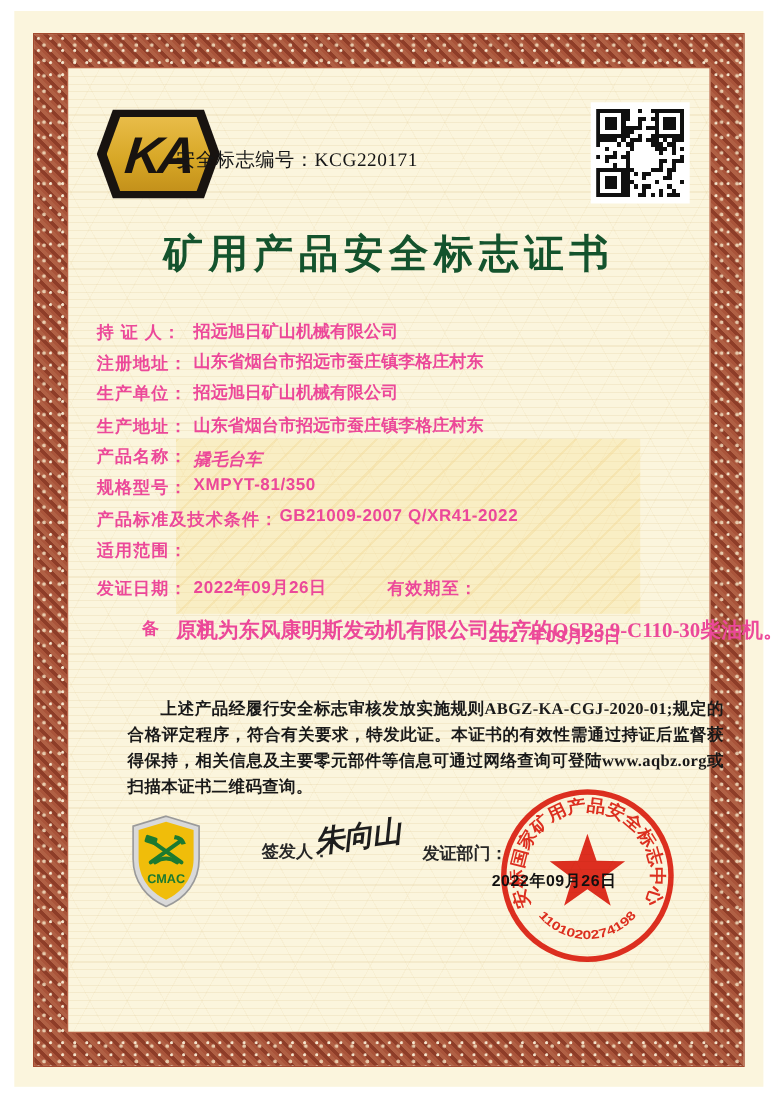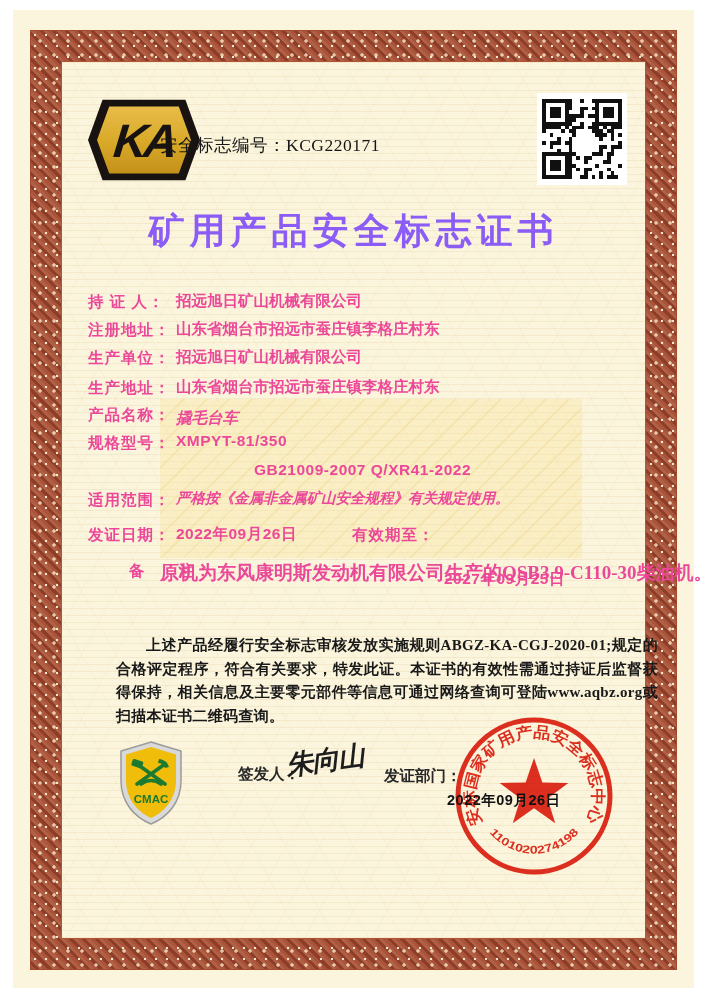--- a/index.html
+++ b/index.html
@@ -26,21 +26,21 @@
   .ka-yellow{position:absolute;inset:7px 9px;clip-path:polygon(13% 2%,87% 2%,100% 50%,87% 98%,13% 98%,0% 50%);
     background:linear-gradient(180deg,#e9bd4a 0%,#d8a827 55%,#c3901a 100%);display:flex;align-items:center;justify-content:center;}
   .ka-text{font-weight:900;font-style:italic;font-size:47px;letter-spacing:-4px;transform:skewX(-6deg);color:#181310;line-height:1;}
 
   .cert-no{left:0;top:133px;width:540px;text-align:center;font-family:"Liberation Serif",serif;font-size:17.5px;color:#161616;letter-spacing:.5px;}
 
   .qr{left:537px;top:93px;width:90px;height:92px;background:#ffffff;padding:0;}
   .qr svg{position:absolute;inset:5px;width:80px;height:82px;shape-rendering:crispEdges;fill:#101010;}
 
   .title{left:0;top:207px;width:707px;text-align:center;font-family:"Liberation Serif",serif;
-    font-weight:900;font-size:36px;letter-spacing:5px;color:#8b5cf6;}
+    font-weight:900;font-size:36px;letter-spacing:5px;color:#14532d;}
 
   .hl-box{left:160px;top:399px;width:422px;height:159px;
     background:repeating-linear-gradient(135deg, rgba(240,210,135,.30) 0 2px, rgba(240,210,135,0) 2px 16px), rgba(248,226,156,.38);}
 
   .flabel{font-weight:700;font-size:15.5px;color:#ec4899;letter-spacing:1px;white-space:pre;}
   .fvalue{font-family:"Liberation Serif",serif;font-weight:700;font-size:15.5px;color:#ec4899;white-space:nowrap;}
   .fvalue.mono{font-family:"Liberation Sans",sans-serif;font-weight:700;letter-spacing:.5px;}
   .fvalue.italic{font-style:italic;}
 
   .para{left:84px;top:634px;width:542px;font-family:"Liberation Serif",serif;font-weight:700;
@@ -302,24 +302,24 @@
 
     <div class="abs flabel" style="left:88px;top:378px;">生产地址：</div>
     <div class="abs fvalue" style="left:176px;top:377px;">山东省烟台市招远市蚕庄镇李格庄村东</div>
 
     <div class="abs flabel" style="left:88px;top:405px;">产品名称：</div>
     <div class="abs fvalue italic" style="left:176px;top:408px;">撬毛台车</div>
 
     <div class="abs flabel" style="left:88px;top:433px;">规格型号：</div>
     <div class="abs fvalue mono" style="left:176px;top:432px;">XMPYT-81/350</div>
 
+    <div class="abs flabel" style="left:88px;top:462px;">产品标准及技术条件：</div>
     <div class="abs fvalue mono" style="left:254px;top:461px;font-weight:600;">GB21009-2007 Q/XR41-2022</div>
 
     <div class="abs flabel" style="left:88px;top:490px;">适用范围：</div>
-    <div class="abs fvalue italic" style="left:176px;top:489px;font-size:14.5px;">严格按《金属非金属矿山安全规程》有关规定使用。</div>
 
     <div class="abs flabel" style="left:88px;top:525px;">发证日期：</div>
     <div class="abs fvalue mono" style="left:176px;top:524px;font-weight:600;">2022年09月26日</div>
     <div class="abs flabel" style="left:352px;top:525px;">有效期至：</div>
     <div class="abs fvalue mono" style="left:444px;top:524px;font-weight:600;margin-top:45px;">2027年09月25日</div>
 
     <div class="abs flabel" style="left:88px;top:561px;margin-left:41px;">备　　注：</div>
     <div class="abs fvalue" style="left:160px;top:560px;font-size:19px;">原机为东风康明斯发动机有限公司生产的QSB3.9-C110-30柴油机。</div>
 
     <div class="abs para">上述产品经履行安全标志审核发放实施规则ABGZ-KA-CGJ-2020-01;规定的合格评定程序，符合有关要求，特发此证。本证书的有效性需通过持证后监督获得保持，相关信息及主要零元部件等信息可通过网络查询可登陆www.aqbz.org或扫描本证书二维码查询。</div>

